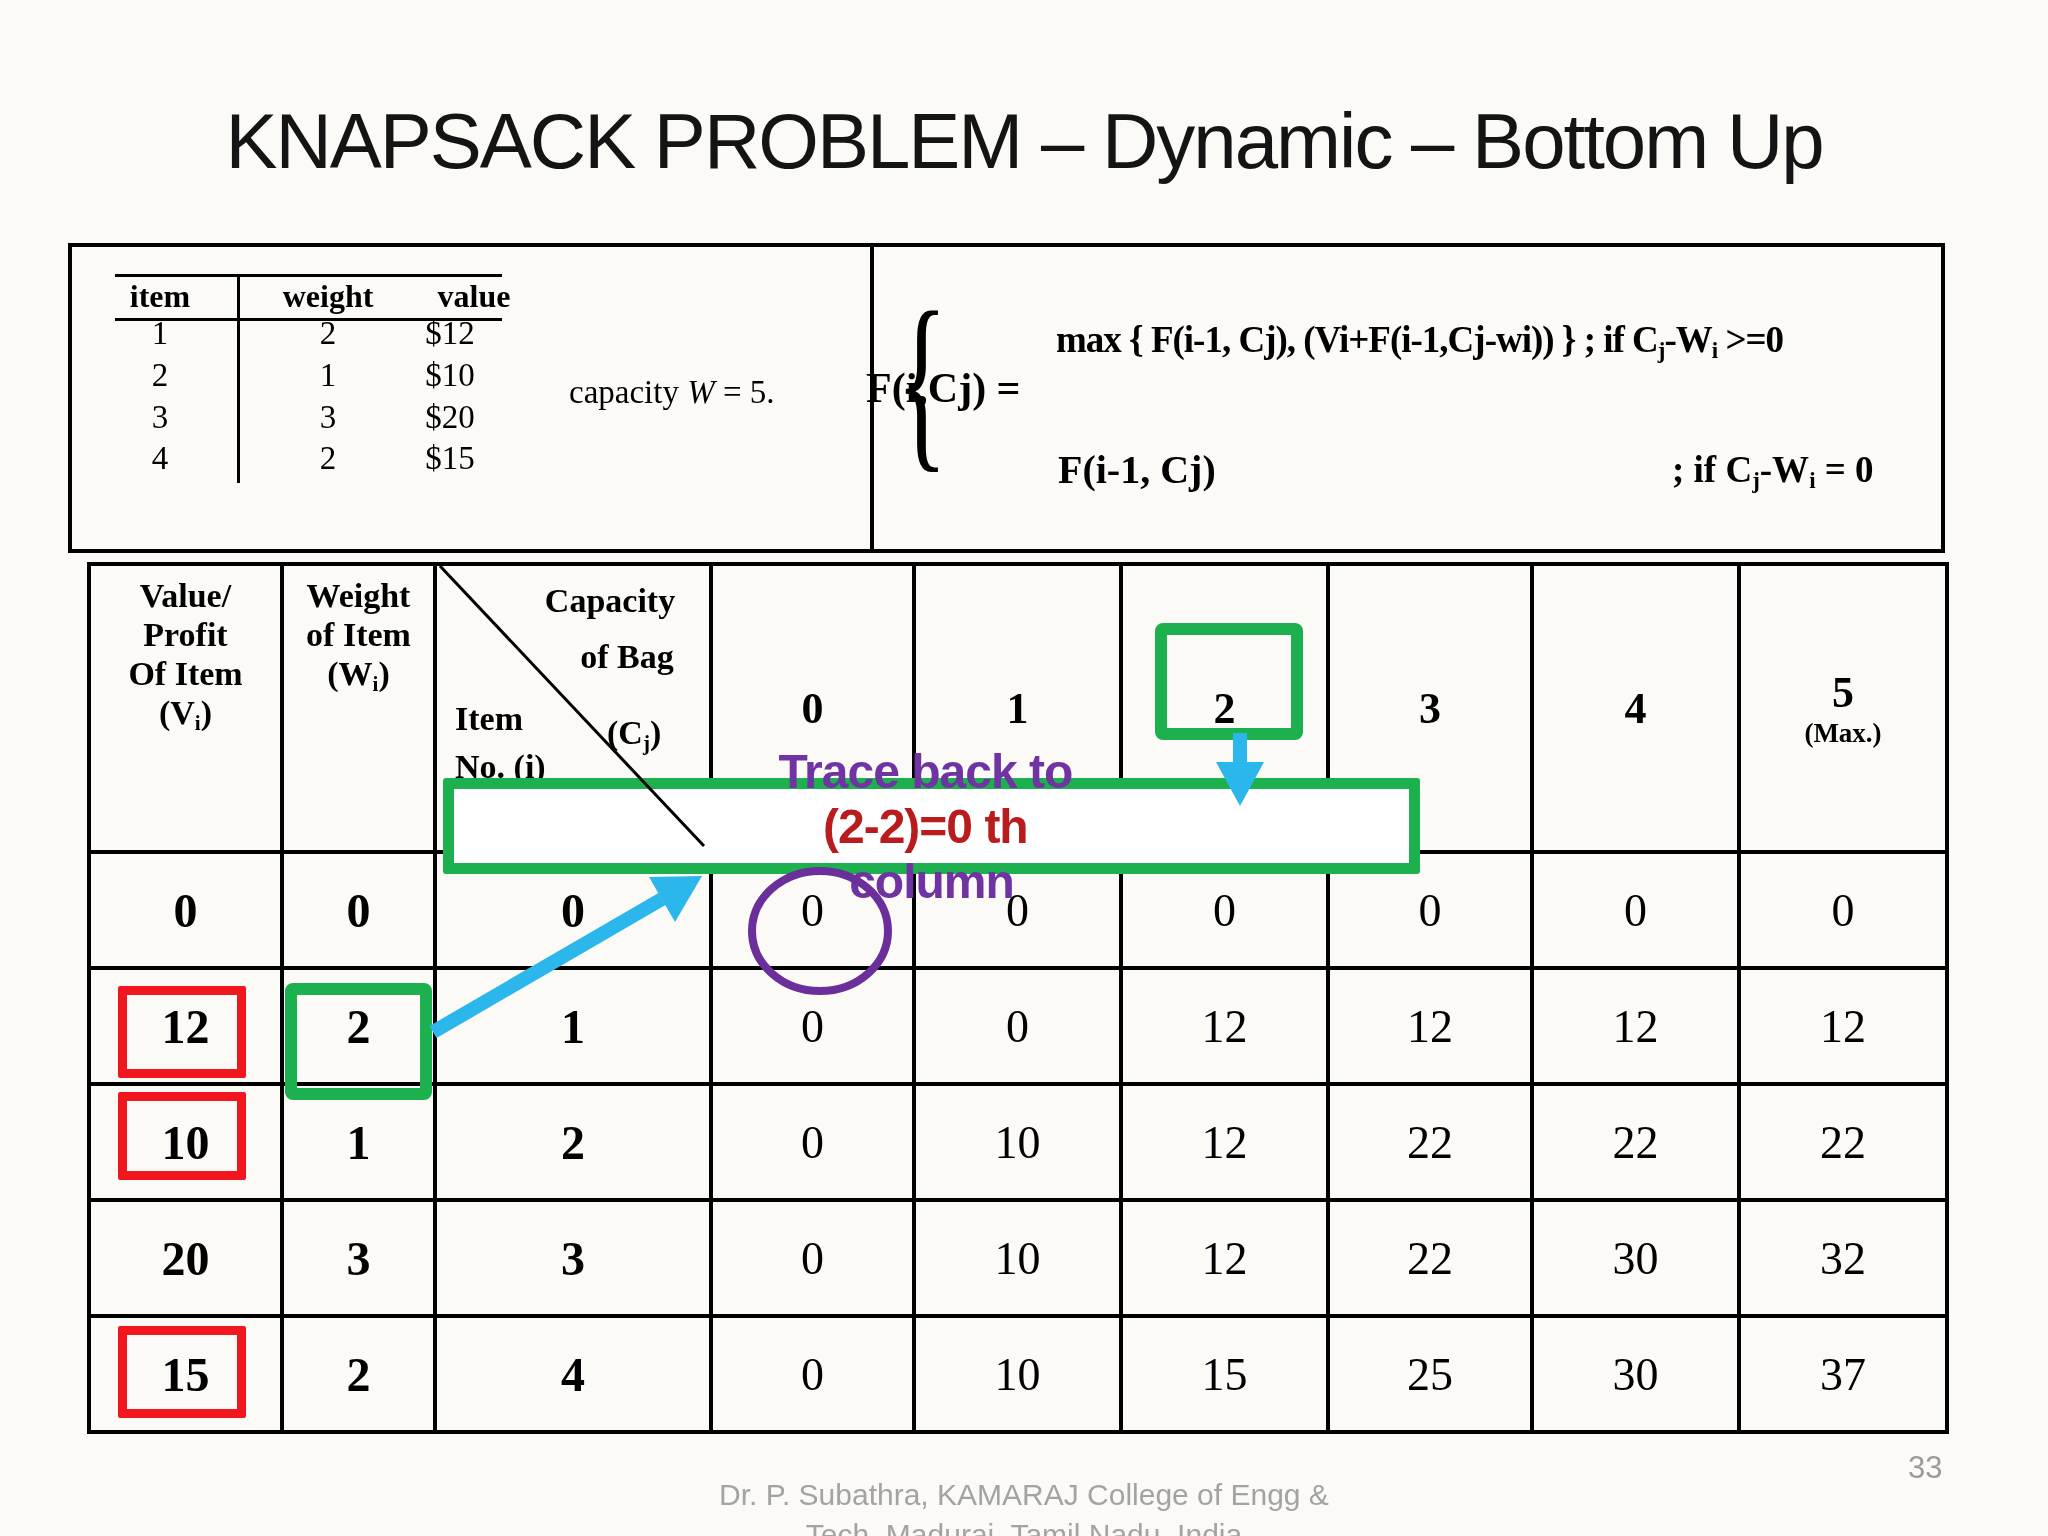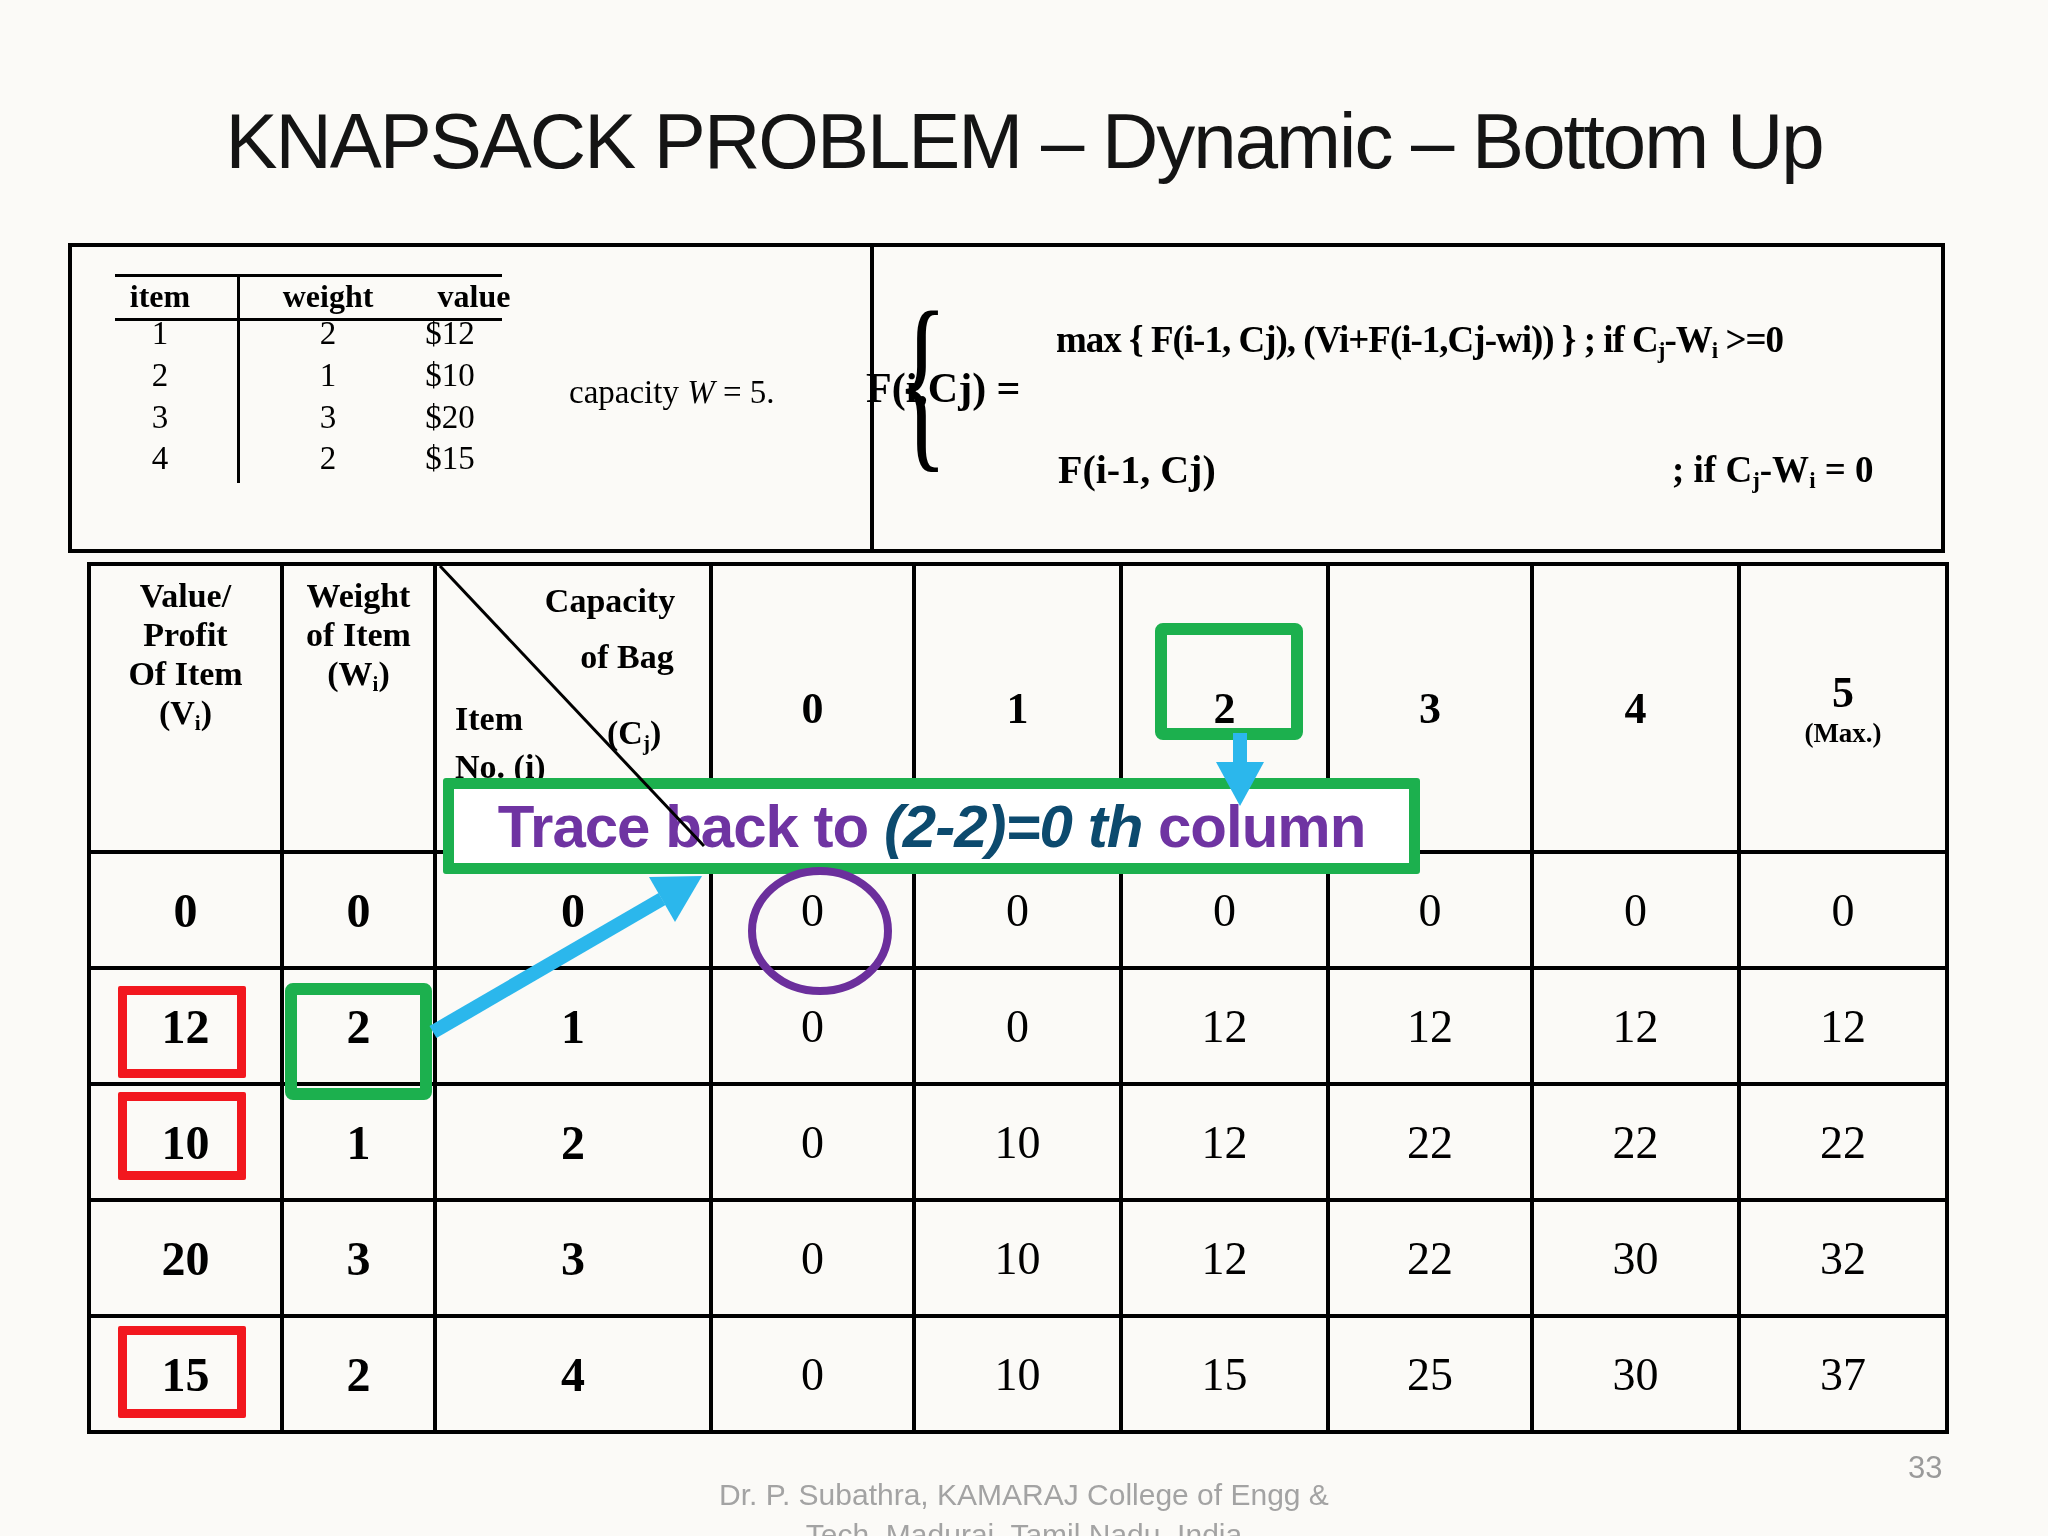--- a/index.html
+++ b/index.html
@@ -39,23 +39,23 @@
   #dp th.cjnum{font-size:44px;font-weight:bold;}
   .cjnote{font-size:27px;font-weight:bold;}
   #th-cap{position:relative;}
   #th-cap .lbl{position:absolute;font-size:34px;font-weight:bold;white-space:nowrap;}
   
   .redbox{border:9px solid #f2171e;box-sizing:border-box;border-radius:2px;}
   .greenbox{border:12px solid #1cb04e;box-sizing:border-box;border-radius:8px;}
   #trace-box{left:443px;top:778px;width:977px;height:96px;background:#fff;
              border:11px solid #1cb04e;box-sizing:border-box;border-radius:3px;
              display:flex;align-items:center;justify-content:center;
-             font-family:"Liberation Sans",sans-serif;font-weight:bold;font-size:60px;
-             letter-spacing:-1px;white-space:pre;}
-  .purple{color:#6f34a2;} .redtxt{color:#0c4a6e;font-style:italic;}
+             font-family:"Liberation Sans",sans-serif;font-weight:bold;font-size:48px;
+             letter-spacing:-1px;white-space:pre;flex-direction:column;}
+  .purple{color:#6f34a2;} .redtxt{color:#b91c1c;}
   #overlay{left:0;top:0;pointer-events:none;}
   .noptr{pointer-events:none;}
   
   #footer{left:0;right:0;top:1443px;text-align:center;font-family:"Liberation Sans",sans-serif;
           font-size:30px;line-height:40px;color:#a3a3a3;margin-top:32px;}
   #pagenum{left:1908px;top:1450px;font-family:"Liberation Sans",sans-serif;font-size:31px;color:#9a9a9a;}
 </style>
 </head>
 <body>
 

